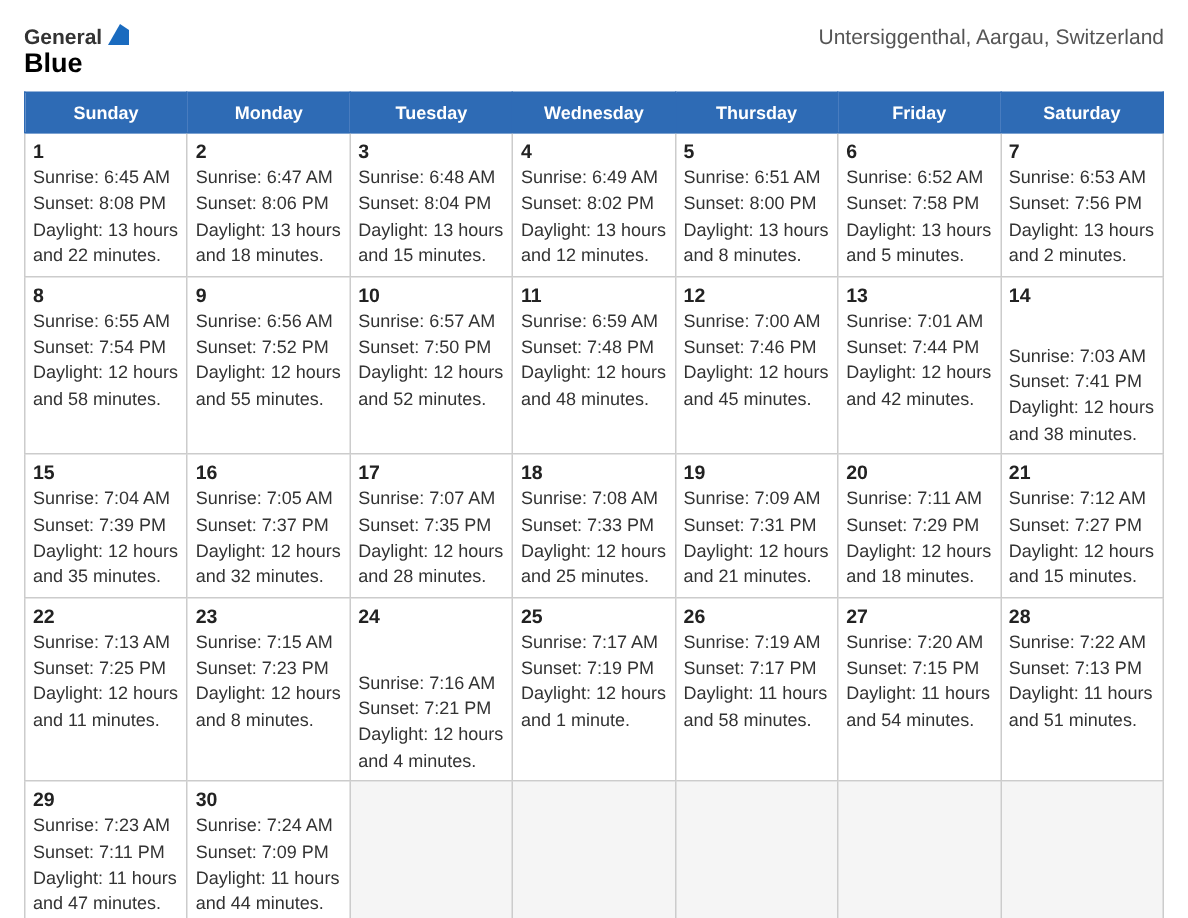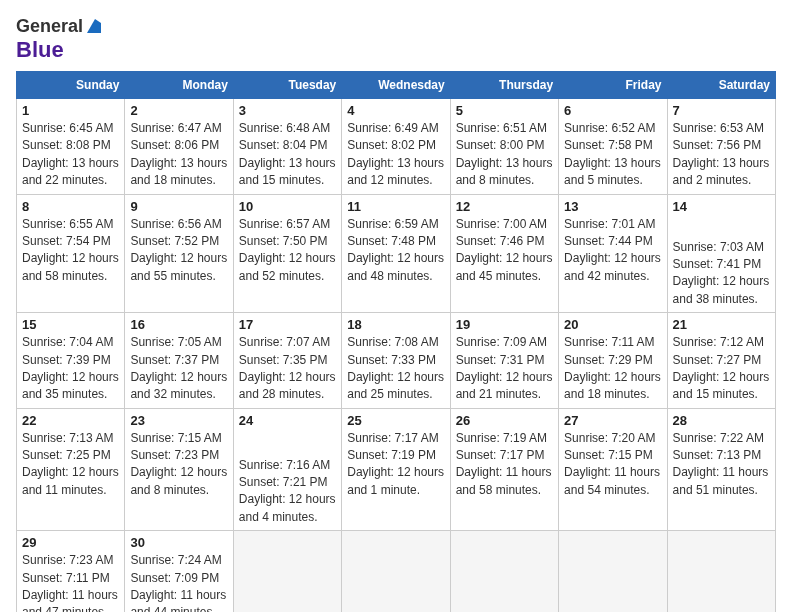--- a/index.html
+++ b/index.html
@@ -15,28 +15,28 @@
       align-items: flex-start;
       justify-content: space-between;
       margin-bottom: 8px;
     }
     .logo {
       display: flex;
       flex-direction: column;
       align-items: flex-start;
     }
     .logo-general {
+      font-size: 14px;
+      font-weight: bold;
+      color: #333;
+    }
+    .logo-blue {
       font-size: 18px;
       font-weight: bold;
-      color: #333;
-    }
-    .logo-blue {
-      font-size: 22px;
-      font-weight: bold;
-      color: #4c1d95;
+      color: #000000;
     }
     .logo-row {
       display: flex;
       align-items: center;
     }
     .title-area {
       text-align: right;
     }
     .main-title {
       font-size: 32px;
@@ -48,21 +48,21 @@
       color: #555;
     }
     .calendar {
       width: 100%;
       border-collapse: collapse;
       font-size: 10.5px;
     }
     .calendar th {
       background: #2e6bb5;
       color: #fff;
-      text-align: right;
+      text-align: center;
       padding: 6px 5px;
       font-size: 12px;
       font-weight: bold;
       border: 1px solid #2e6bb5;
     }
     .calendar td {
       border: 1px solid #ccc;
       vertical-align: top;
       padding: 4px 5px;
       width: 108px;
@@ -92,20 +92,21 @@
   <div class="logo">
     <div class="logo-row">
       <span class="logo-general">General</span>
       <svg width="18" height="18" viewBox="0 0 18 18" style="margin-left:2px;margin-top:-2px;">
         <polygon points="2,16 16,16 16,6 10,2" fill="#1a6bbf"></polygon>
       </svg>
     </div>
     <span class="logo-blue">Blue</span>
   </div>
   <div class="title-area">
+    <div class="subtitle">Untersiggenthal, Aargau, Switzerland</div>
   </div>
 </div>
 
 <table class="calendar">
   <thead>
     <tr>
     <th>Sunday</th>
         <th>Monday</th>
         <th>Tuesday</th>
         <th>Wednesday</th>

